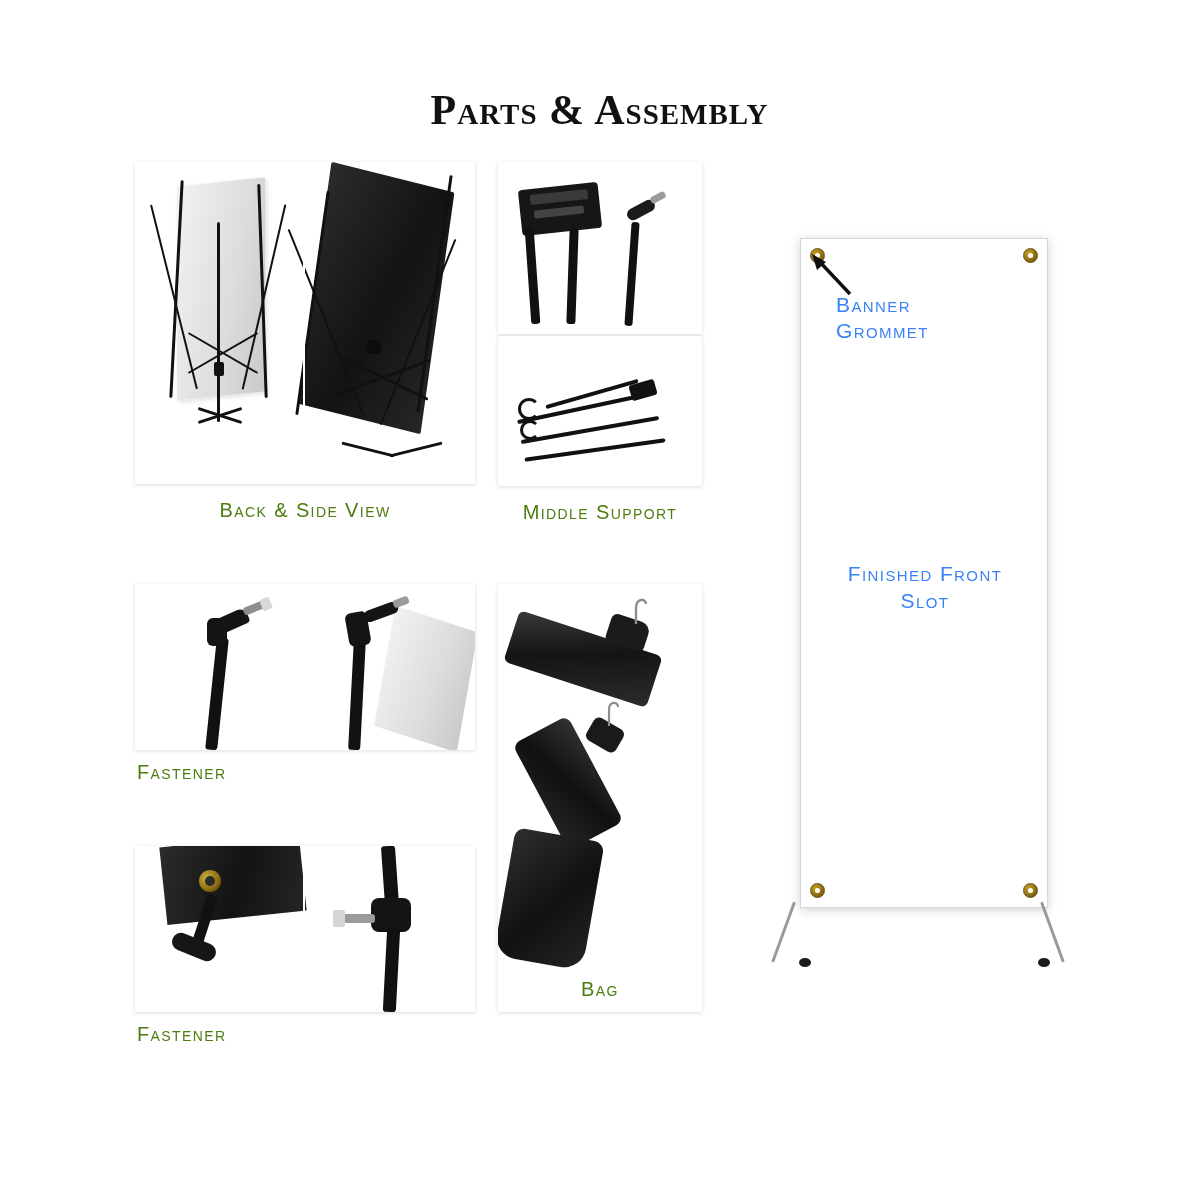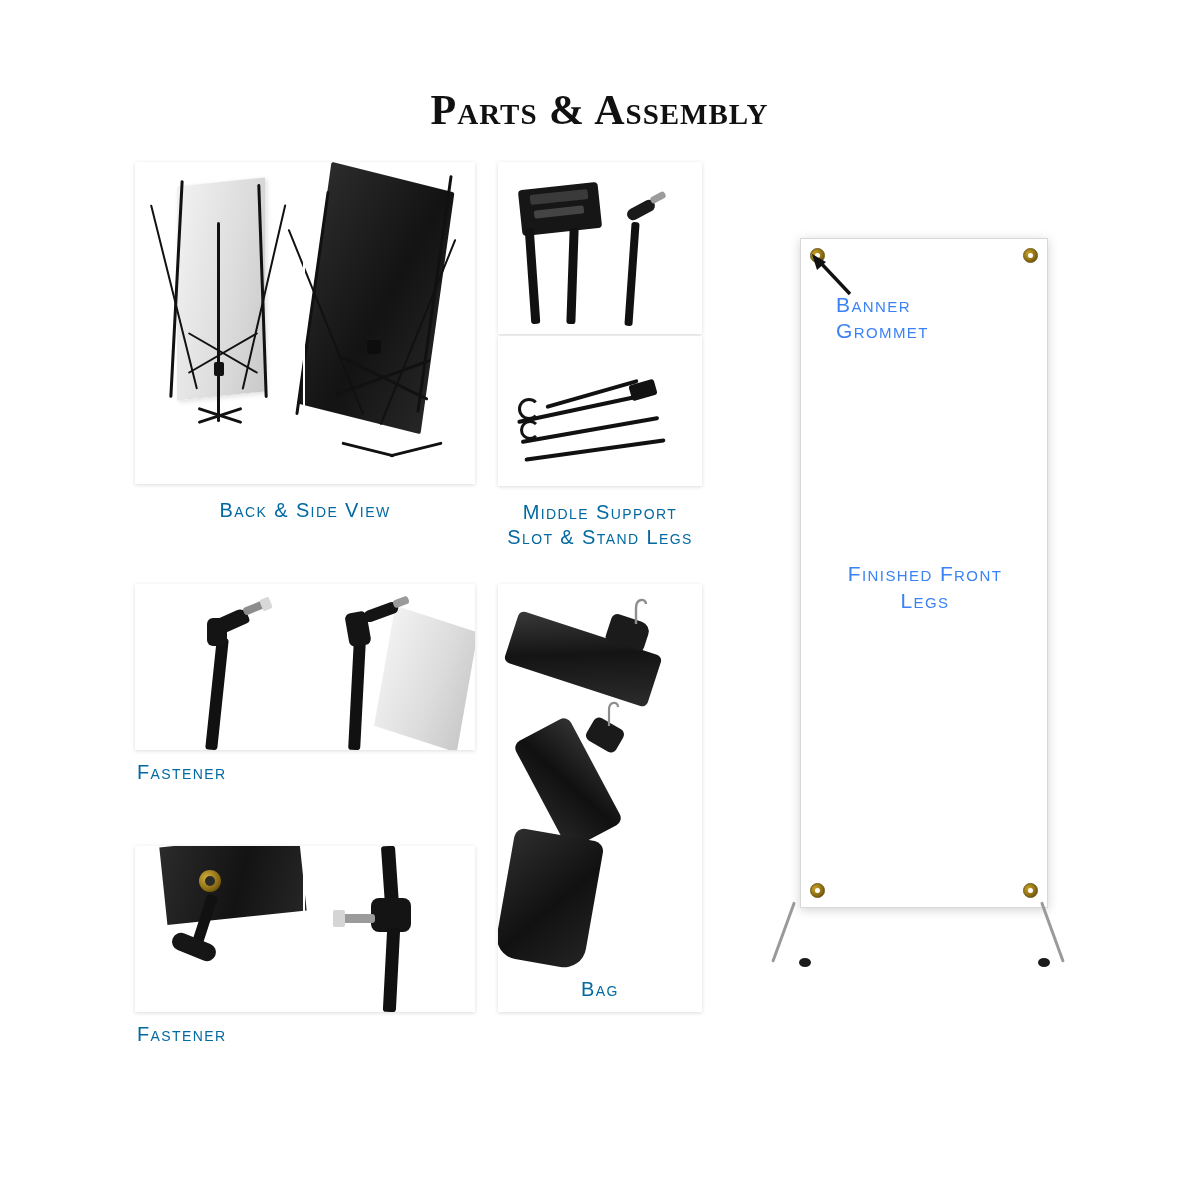--- a/index.html
+++ b/index.html
@@ -34,21 +34,21 @@
     color: #111111;
     font-variant: small-caps;
     text-transform: capitalize;
   }
   
   .caption {
     position: absolute;
     font-family: "Liberation Sans", sans-serif;
     font-size: 20px;
     letter-spacing: 1.4px;
-    color: #0369a1;
+    color: #4d7c0f;
     font-variant: small-caps;
     line-height: 1.25;
   }
   
   .panel {
     position: absolute;
     background: #ffffff;
     overflow: hidden;
   }
   .panel.shadow {
@@ -210,21 +210,20 @@
       <div class="rod" style="left:22px; top:92px; width:140px; height:4px; transform: rotate(-10deg);"></div>
       <div class="rod" style="left:26px; top:112px; width:142px; height:4px; transform: rotate(-8deg);"></div>
       <div style="position:absolute; left:132px; top:46px; width:26px; height:16px; background:#121212; border-radius:3px; transform: rotate(-16deg);"></div>
       <div class="rod" style="left:46px; top:56px; width:96px; height:4px; transform: rotate(-16deg);"></div>
       <div style="position:absolute; left:20px; top:62px; width:16px; height:16px; border:3px solid #121212; border-radius:50%; border-right-color:transparent;"></div>
       <div style="position:absolute; left:22px; top:84px; width:14px; height:14px; border:3px solid #121212; border-radius:50%; border-right-color:transparent;"></div>
     </div>
   </div>
   <div class="caption" style="left:480px; top:500px; width:240px; text-align:center;">
     <div>Middle Support</div>
-    <div>Slot &amp; Stand Legs</div>
   </div>
 
   <div class="panel shadow" style="left:135px; top:584px; width:340px; height:166px;">
     <div style="position:absolute; left:0; top:0; width:168px; height:166px;">
       <div class="rod" style="left:76px; top:54px; width:12px; height:112px; transform: rotate(6deg);"></div>
       <div style="position:absolute; left:76px; top:30px; width:38px; height:16px; background:#141414; border-radius:8px 8px 4px 4px; transform: rotate(-24deg);"></div>
       <div style="position:absolute; left:72px; top:34px; width:20px; height:28px; background:#141414; border-radius:6px;"></div>
       <div style="position:absolute; left:108px; top:20px; width:22px; height:8px; background:#8d8d8d; border-radius:3px; transform: rotate(-22deg);"></div>
       <div style="position:absolute; left:126px; top:14px; width:10px; height:12px; background:#d8d8d8; border-radius:2px; transform: rotate(-22deg);"></div>
     </div>
@@ -299,16 +298,16 @@
     <path d="M6 4 L20 12 L11 20 Z" fill="#111111"></path>
   </svg>
 
   <div class="banner-grommet-label">
     <div>Banner</div>
     <div>Grommet</div>
   </div>
 
   <div class="front-label">
     <div>Finished Front</div>
-    <div>Legs</div>
+    <div>Slot</div>
   </div>
 
 </div>
 
 </body></html>

